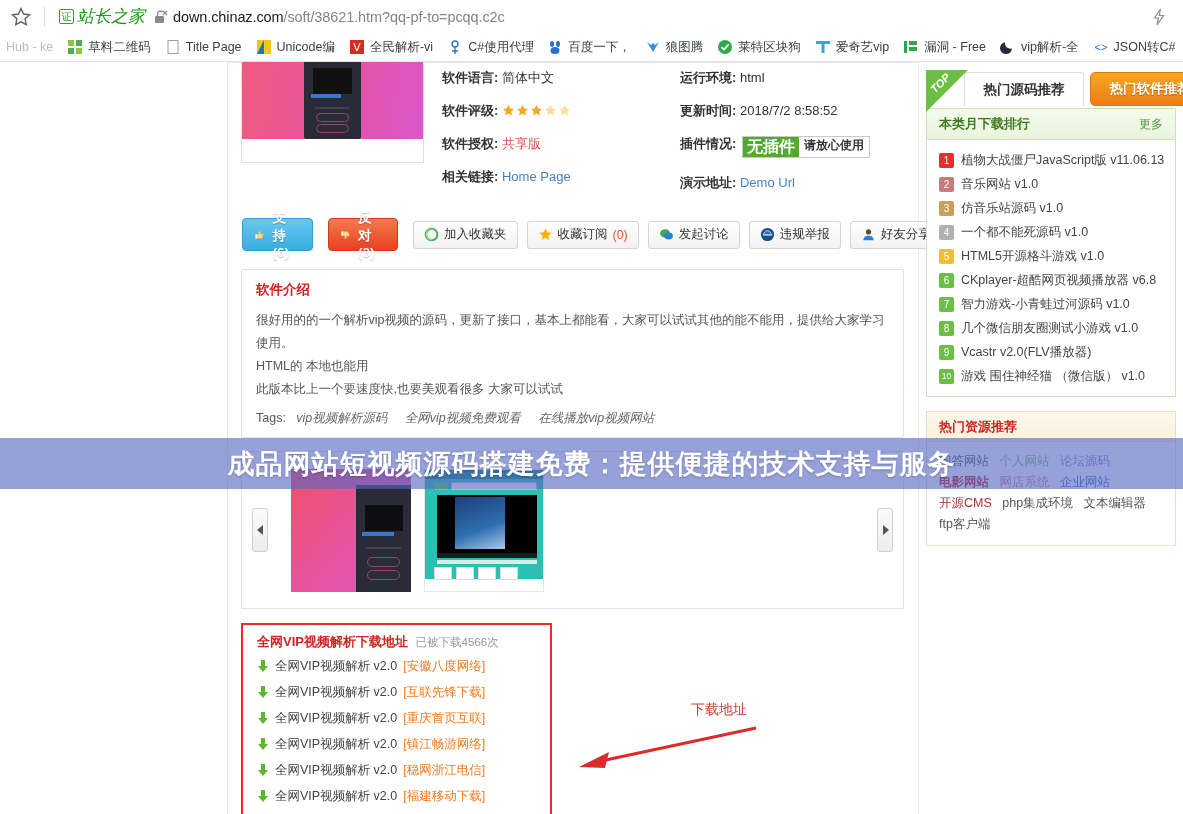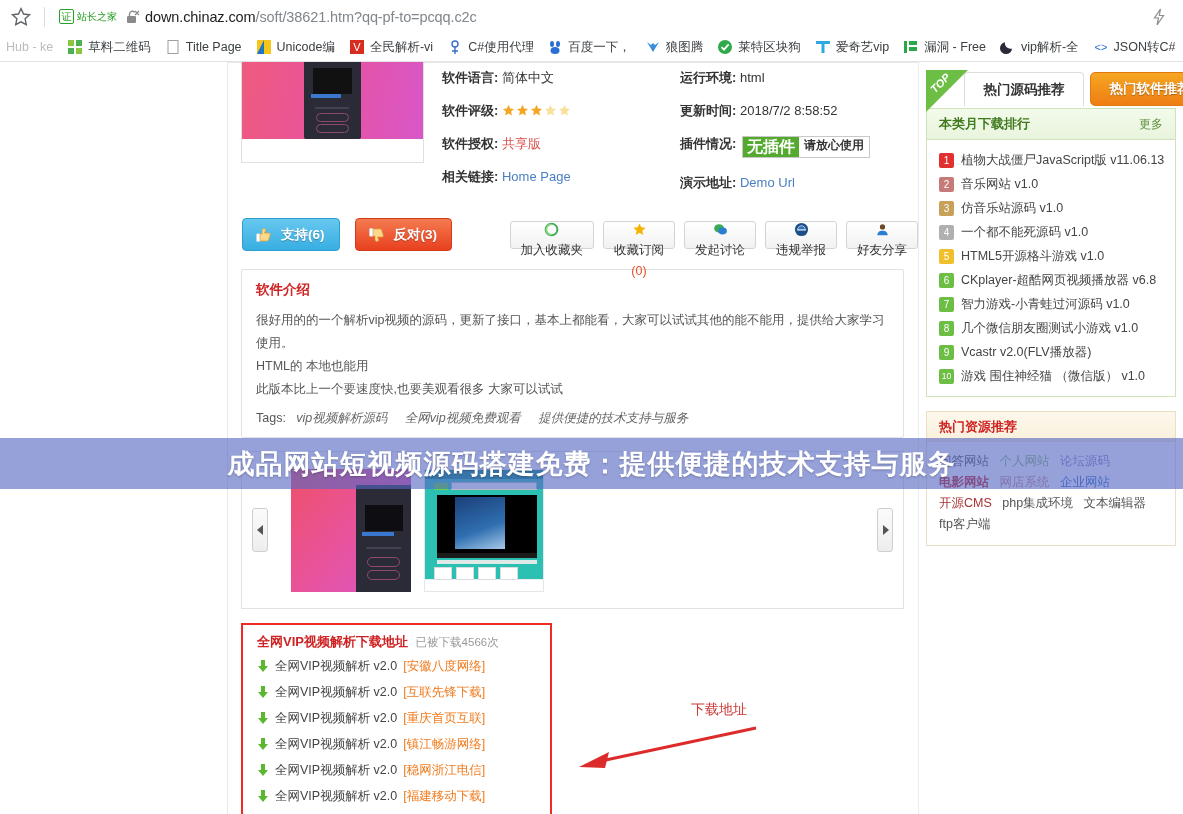--- a/index.html
+++ b/index.html
@@ -21,21 +21,21 @@
   .star-icon { width:22px; height:22px; margin-right:12px; position:relative; flex:0 0 auto; }
   .star-icon svg { display:block; }
   .omni-divider { width:1px; height:20px; background:#dcdcdc; margin-right:14px; }
   .ev-badge {
     display:flex; align-items:center; gap:3px; margin-right:6px; flex:0 0 auto;
   }
   .ev-square {
     width:15px; height:15px; border:1px solid #2aa12a; color:#2aa12a;
     font-size:10px; line-height:13px; text-align:center; border-radius:2px;
   }
-  .ev-text { color:#1a9a1a; font-size:10px; white-space:nowrap; }
+  .ev-text { color:#1a9a1a; font-size:17px; white-space:nowrap;font-style:italic; }
   .lock-icon { margin:0 5px 0 2px; display:flex; align-items:center; }
   .url-text { font-size:14.5px; color:#202124; white-space:nowrap; letter-spacing:-0.1px; }
   .url-text .dim { color:#80868b; }
   #omni-spacer { flex:1 1 auto; }
   .bolt-icon { width:20px; height:20px; flex:0 0 auto; margin-right:4px; }
 
   #bookmark-bar {
     height:29px; display:flex; align-items:center; gap:0px;
     padding-left:0px; background:#fff; overflow:hidden;
     border-bottom:1px solid #e3e3e3;
@@ -105,21 +105,21 @@
     color:#fff; font-size:13.5px; font-weight:bold; text-shadow:0 1px 1px rgba(0,0,0,.25);
     margin-right:15px;
   }
   #support-btn { background:linear-gradient(#67c8ef,#37aee2); border:1px solid #2f9fd0; }
   #oppose-btn { background:linear-gradient(#f47b50,#e8401f); border:1px solid #d33a18; }
   .thumb-glyph { width:20px; height:20px; }
   #action-right { margin-left:auto; display:flex; gap:9px; padding-right:0px; }
   .small-btn {
     display:flex; align-items:center; gap:5px; height:28px; padding:0 10px;
     border:1px solid #d4d4d4; border-radius:3px; background:linear-gradient(#ffffff,#f2f2f2);
-    font-size:12.5px; color:#333; white-space:nowrap;flex-direction:column;
+    font-size:12.5px; color:#333; white-space:nowrap;
   }
   .small-btn .cnt { color:#e2502a; }
   .sb-ico { width:15px; height:15px; flex:0 0 auto; }
 
   
   #intro-panel {
     margin:18px 0 0 13px; width:663px; border:1px solid #e2e2e2; background:#fff;
     padding:11px 14px 10px 14px; border-radius:2px;
   }
   #intro-title { color:#cf2323; font-weight:bold; font-size:13.5px; margin-bottom:10px; }
@@ -534,21 +534,21 @@
 
     <div id="intro-panel">
       <div id="intro-title">软件介绍</div>
       <div class="intro-p">很好用的的一个解析vip视频的源码，更新了接口，基本上都能看，大家可以试试其他的能不能用，提供给大家学习使用。</div>
       <div class="intro-p">HTML的 本地也能用</div>
       <div class="intro-p">此版本比上一个要速度快,也要美观看很多  大家可以试试</div>
       <div id="tags-row">
         <span>Tags:</span>&nbsp;&nbsp;
         <a class="tg">vip视频解析源码</a>
         <a class="tg">全网vip视频免费观看</a>
-        <a class="tg">提供便捷的技术支持与服务</a>
+        <a class="tg">在线播放vip视频网站</a>
       </div>
     </div>
 
     <div id="carousel">
       <div class="car-arrow">
         <svg width="7" height="10" viewBox="0 0 7 10">
             <path d="M6 0 L0 5 L6 10z" fill="#555"></path>
           </svg>
       </div>
       <div id="car-track">

